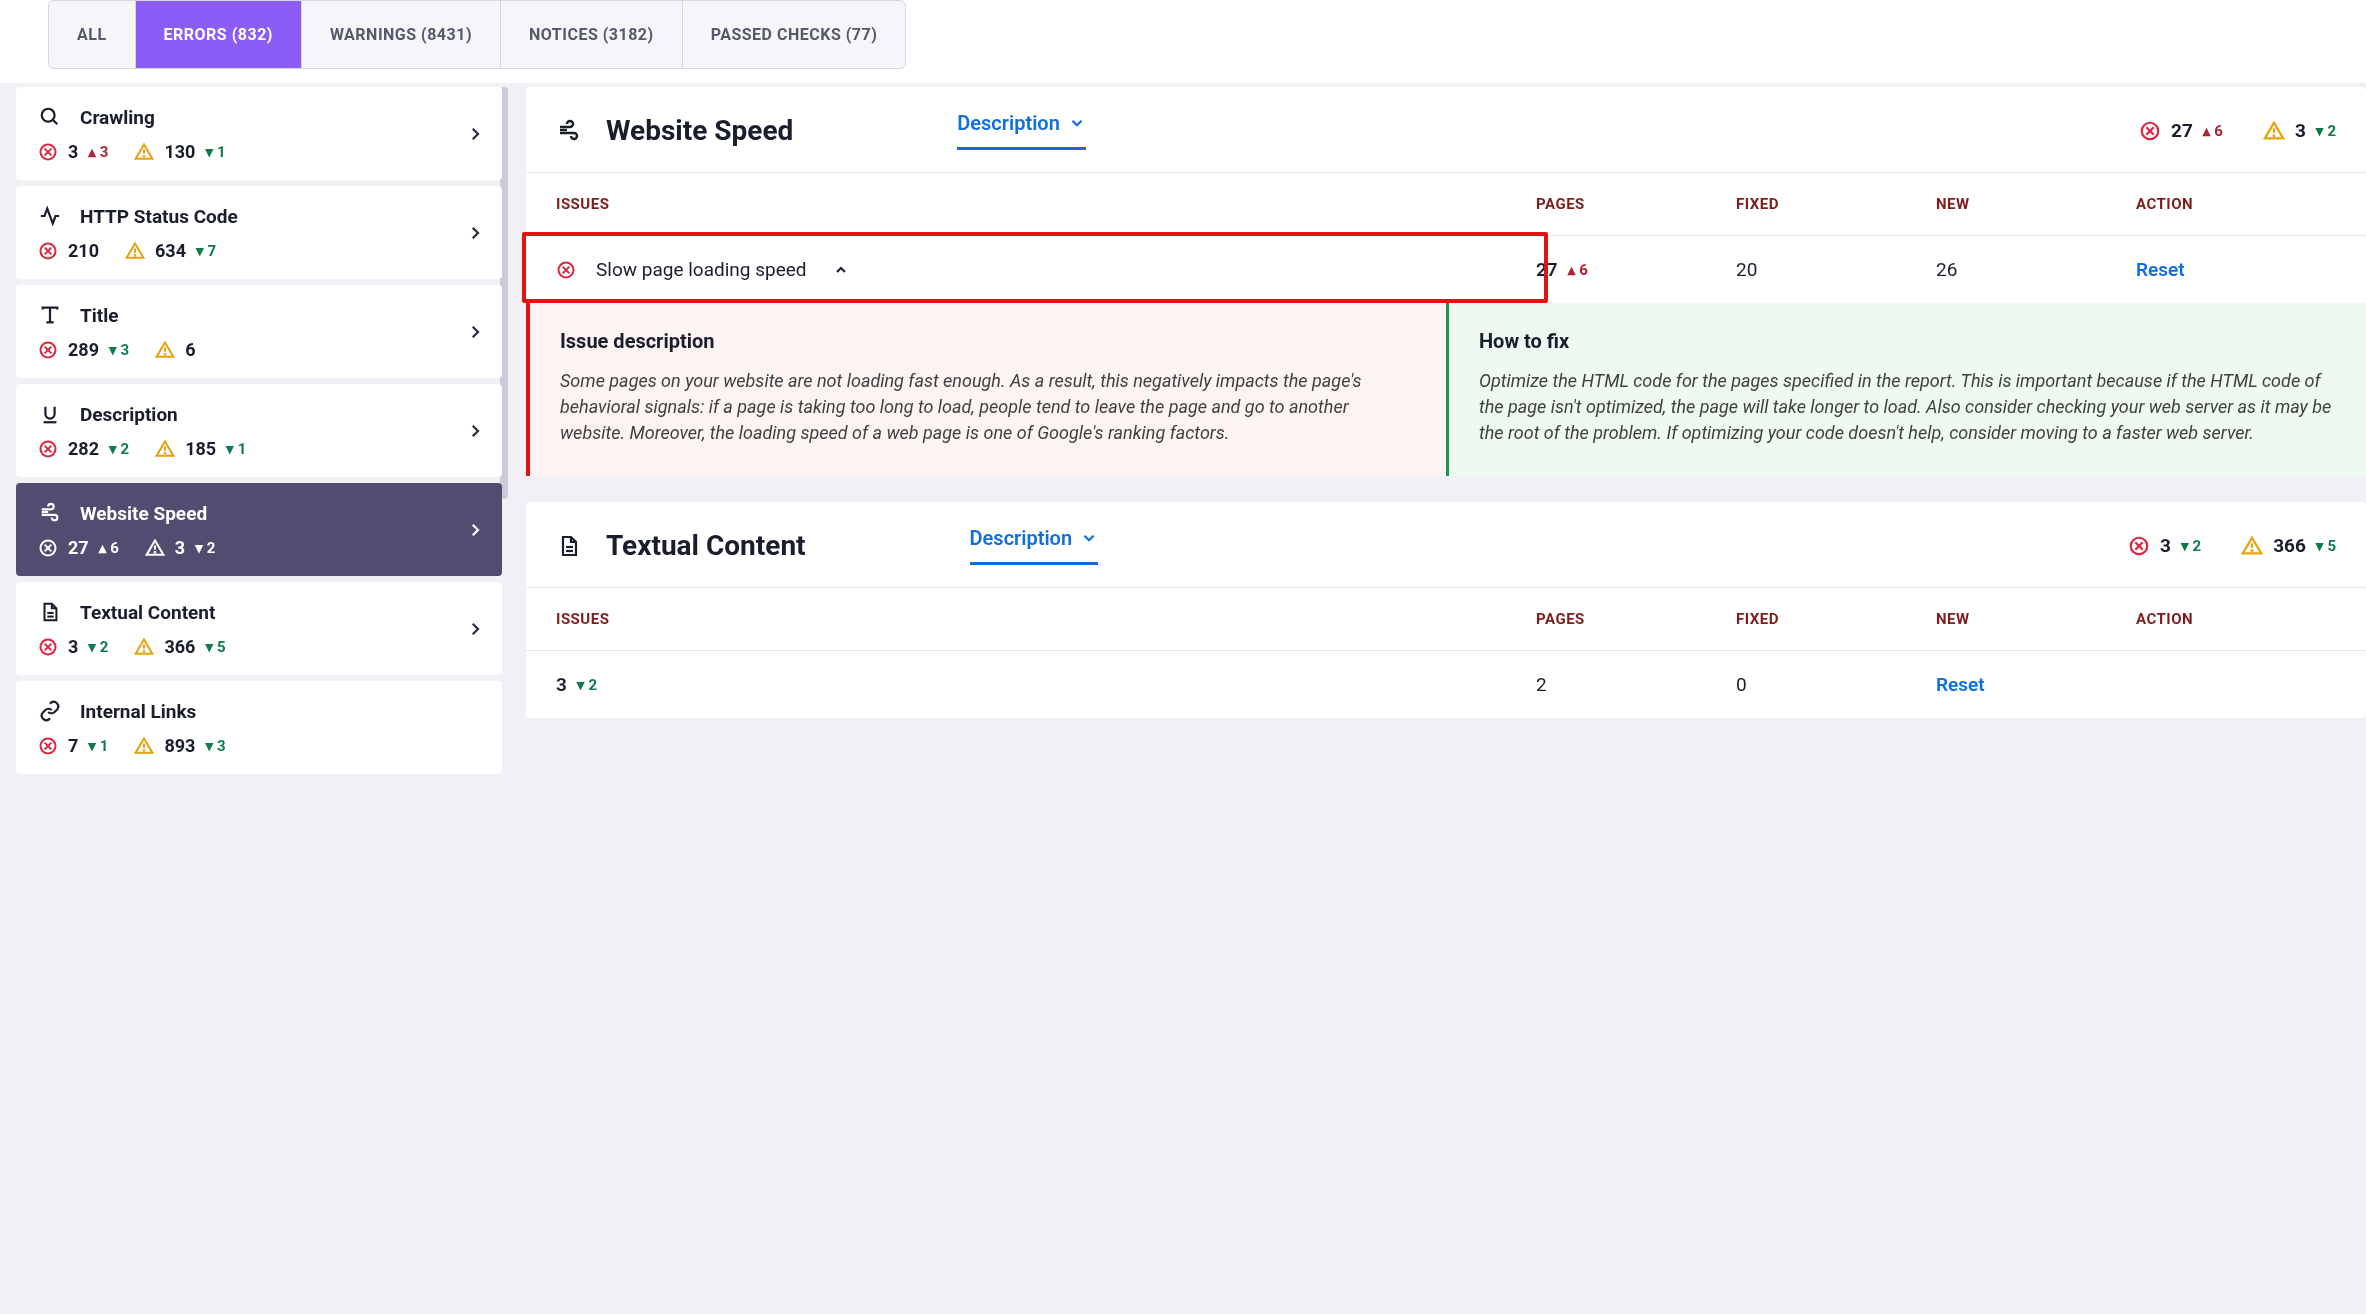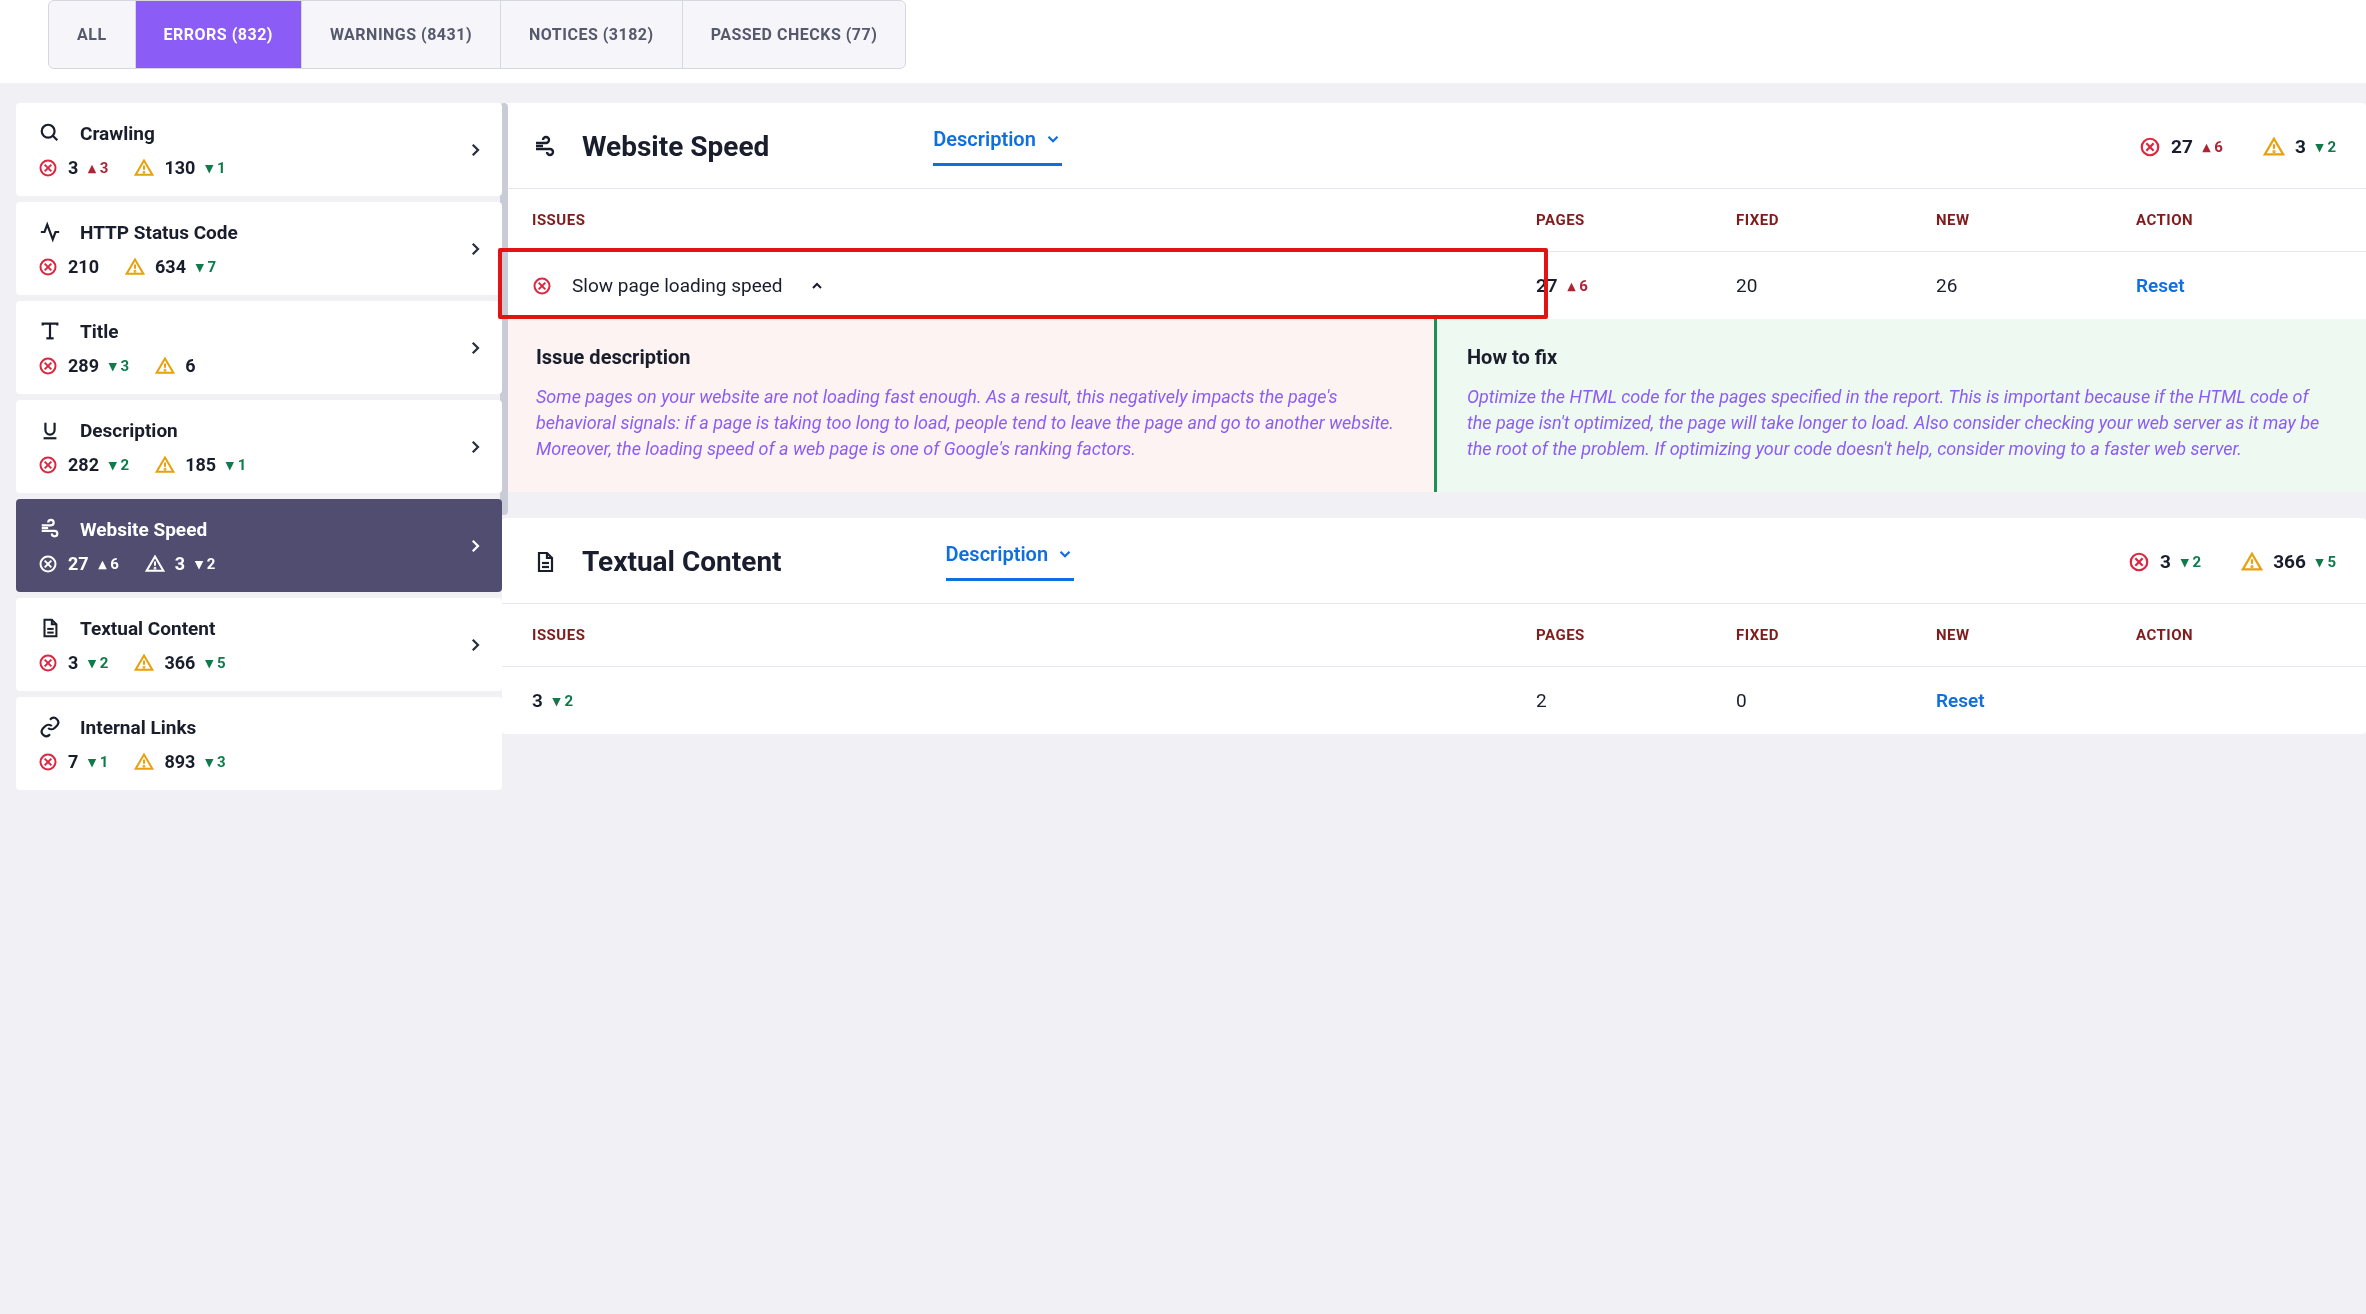--- a/index.html
+++ b/index.html
@@ -36,21 +36,22 @@
     border-right: 1px solid #d6d8e0;
   }
   .main-tab:last-child { border-right: none; }
   .main-tab.active {
     background: #8b5cf6;
     color: #fff;
   }
 
   .content-area {
     display: flex;
-    padding: 20px 0 0 16px;
+    gap: 24px;
+    padding: 4px 0 0 16px;
   }
 
   
   .sidebar {
     width: 486px;
     flex-shrink: 0;
     display: flex;
     flex-direction: column;
     gap: 6px;
     position: relative;
@@ -217,21 +218,21 @@
   }
   .detail-box h4 {
     margin: 0 0 12px 0;
     font-size: 20px;
     font-weight: 700;
     font-style: normal;
   }
   .detail-box p {
     margin: 0;
     font-style: italic;
-    color: #8b5cf6;
+    color: #404040;
   }
   .detail-desc {
     background: #fdf3f3;
     border-left: 4px solid #e11414;
   }
   .detail-fix {
     background: #eefaf1;
     border-left: 3px solid #1d9052;
   }
 

